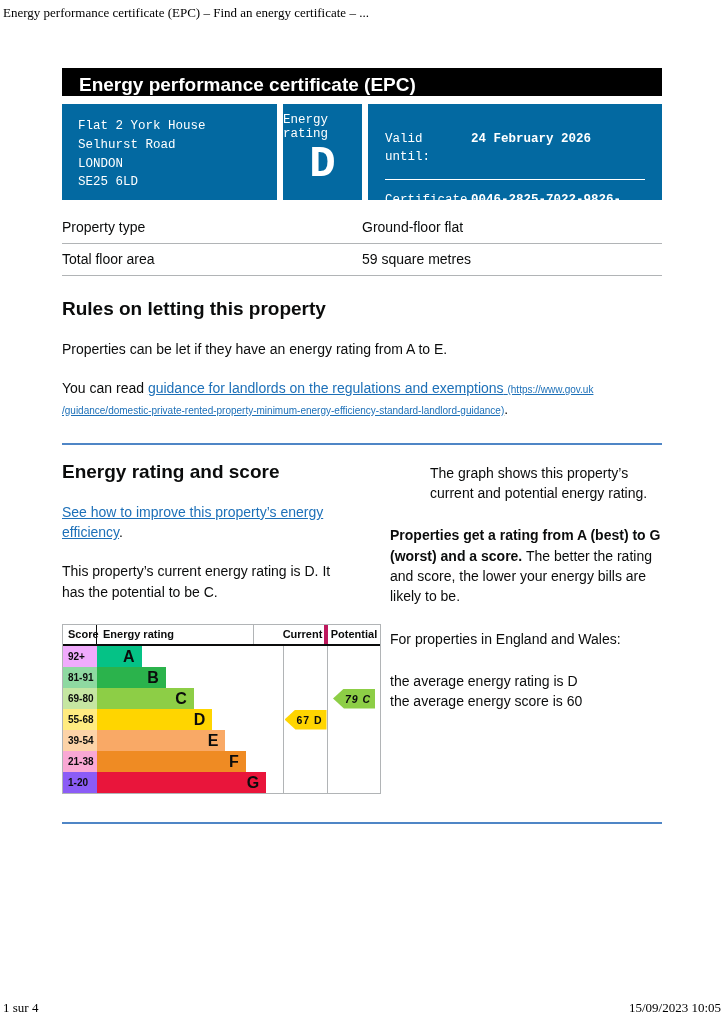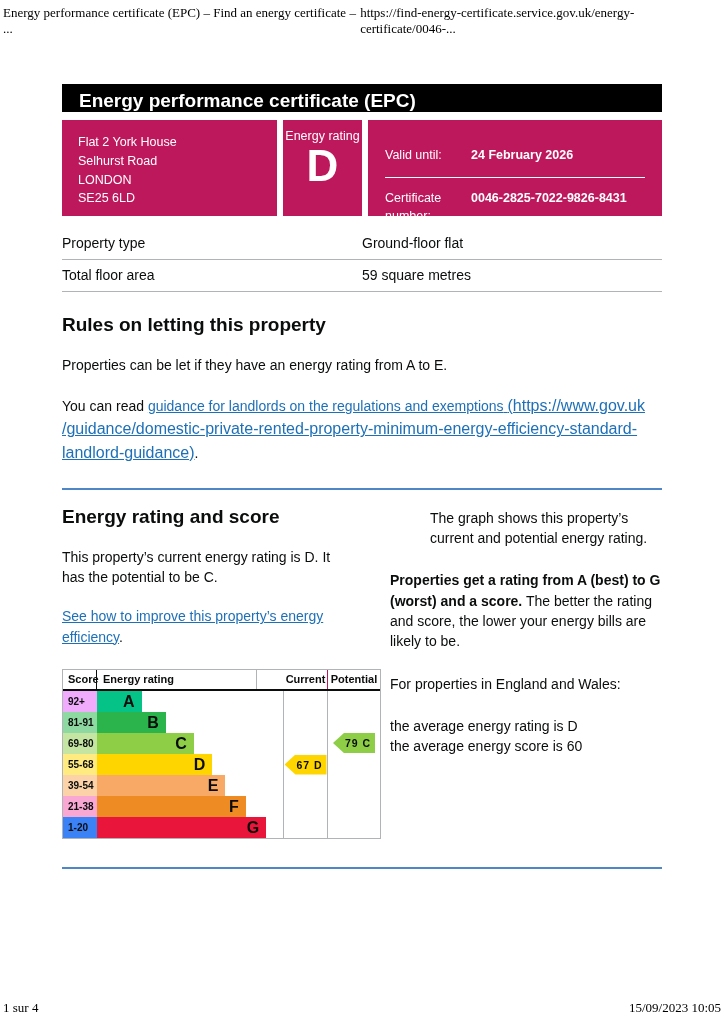--- a/index.html
+++ b/index.html
@@ -19,73 +19,72 @@
     font-family:"Liberation Serif",serif;font-size:13px;color:#000;
   }
   
   .content{width:600px;margin-left:62px;margin-top:47px;}
   .banner{
     background:#000;color:#fff;font-weight:bold;font-size:19px;
     height:28px;line-height:34px;padding-left:17px;box-sizing:border-box;
   }
   
   .panel{display:flex;gap:6px;margin-top:8px;height:96px;}
-  .panel-box{background:#be185d;color:#fff;box-sizing:border-box;}
+  .panel-box{background:#0369a1;color:#fff;box-sizing:border-box;font-family:Liberation Mono, monospace;}
   .address{width:215px;padding:13px 16px;font-size:12.5px;line-height:1.5;}
   .address span{display:block;}
   .rating{width:79px;display:flex;flex-direction:column;align-items:center;padding-top:9px;}
   .rating-label{font-size:12.5px;}
   .rating-value{font-size:44px;font-weight:bold;line-height:1.05;}
   .validity{flex:1;padding:26px 17px;font-size:12.5px;}
   .vrow{display:flex;}
   .vlabel{width:86px;flex:0 0 86px;line-height:1.45;}
   .vvalue{font-weight:bold;line-height:1.45;}
   .vline{border:none;border-top:1px solid #fff;margin:13px 0 11px 0;}
   
   .summary-table{margin-top:12px;font-size:14px;}
   .srow{display:flex;border-bottom:1px solid #b1b4b6;padding:7px 0 8px 0;}
   .slabel{width:50%;flex:0 0 50%;}
   
   h2{font-size:19px;font-weight:bold;margin:22px 0 0 0;}
   .para{font-size:14px;line-height:1.45;margin:19px 0 0 0;}
   a.link{color:#1d70b8;text-decoration:underline;cursor:pointer;}
-  .url-small{font-size:16px;}
+  .url-small{font-size:10px;}
   .divider{height:2px;background:#4f86c6;margin-top:24px;}
   .divider2{margin-top:28px;}
   
   .twocol{display:flex;margin-top:16px;}
   .col-left{width:285px;flex:0 0 285px;}
   .col-right{width:272px;margin-left:43px;}
   .col-left h2{margin:0 0 2px 0;}
   .col-right .para{margin:0 0 22px 0;}
   .col-right .para:first-child{margin-top:2px;margin-left:40px;}
   
   .epc-chart{margin-top:22px;width:319px;border:1px solid #b1b4b6;box-sizing:border-box;background:#fff;}
   .epc-header{display:flex;height:19px;line-height:19px;border-bottom:2px solid #0b0c0c;font-weight:bold;font-size:11px;}
   .h-score{width:34px;flex:0 0 34px;padding-left:5px;box-sizing:border-box;border-right:1px solid #0b0c0c;}
   .h-rating{flex:1;padding-left:6px;}
   .h-cur{width:43px;flex:0 0 43px;text-align:center;border-left:1px solid #b1b4b6;padding-left:27px;}
-  .h-pot{width:52px;flex:0 0 52px;text-align:center;border-left:1px solid #be185d;}
+  .h-pot{width:52px;flex:0 0 52px;text-align:center;border-left:4px solid #be185d;}
   .epc-row{display:flex;height:21px;}
   .epc-score{width:34px;flex:0 0 34px;font-size:10px;font-weight:bold;line-height:21px;padding-left:5px;box-sizing:border-box;}
   .epc-barcell{flex:1;border-right:1px solid #b1b4b6;}
   .epc-bar{height:100%;display:flex;align-items:center;justify-content:flex-end;
            padding-right:7px;box-sizing:border-box;font-weight:bold;font-size:16px;color:#0b0c0c;}
   .epc-cur{width:43px;flex:0 0 43px;border-right:1px solid #b1b4b6;display:flex;align-items:center;justify-content:center;}
-  .epc-pot{width:52px;flex:0 0 52px;display:flex;justify-content:center;}
+  .epc-pot{width:52px;flex:0 0 52px;display:flex;align-items:center;justify-content:center;font-style:italic;}
   .epc-arrow{height:20px;width:42px;clip-path:polygon(0 50%,26% 0,100% 0,100% 100%,26% 100%);
              display:flex;align-items:center;justify-content:center;padding-left:8px;box-sizing:border-box;
              font-weight:bold;font-size:10.5px;letter-spacing:1px;color:#0b0c0c;white-space:nowrap;}
 </style>
 </head>
 <body>
 
 <div class="print-header">
   <span>Energy performance certificate (EPC) – Find an energy certificate – ...</span>
-  <span>https://find-energy-certificate.service.gov.uk/energy-certificate/0046-...</span>
 </div>
 
 <div class="content">
 
   <div class="banner">
     <span>Energy performance certificate (EPC)</span>
   </div>
 
   <div class="panel">
     <div class="panel-box address">
@@ -126,24 +125,24 @@
   <p class="para">Properties can be let if they have an energy rating from A to E.</p>
   <p class="para">
     <span>You can read </span><a class="link"><span>guidance for landlords on the regulations and exemptions</span> <span class="url-small">(https://www.gov.uk</span><br><span class="url-small">/guidance/domestic-private-rented-property-minimum-energy-efficiency-standard-landlord-guidance)</span></a><span>.</span>
   </p>
 
   <div class="divider"></div>
 
   <div class="twocol">
     <div class="col-left">
       <h2>Energy rating and score</h2>
-      <p class="para">This property’s current energy rating is D. It has the potential to be C.</p>
       <p class="para">
         <a class="link"><span>See how to improve this property’s energy efficiency</span></a><span>.</span>
       </p>
+      <p class="para">This property’s current energy rating is D. It has the potential to be C.</p>
 
       <div class="epc-chart">
         <div class="epc-header">
           <div class="h-score">Score</div>
           <div class="h-rating">Energy rating</div>
           <div class="h-cur">Current</div>
           <div class="h-pot">Potential</div>
         </div>
         <div id="epc-rows">
             <div class="epc-row">
@@ -192,21 +191,21 @@
             </div>
             <div class="epc-row">
               <div class="epc-score" style="background: #f9a8d4;">21-38</div>
               <div class="epc-barcell">
                 <div class="epc-bar" style="width: 80%; background: rgb(239, 139, 35);">F</div>
               </div>
               <div class="epc-cur"></div>
               <div class="epc-pot"></div>
             </div>
             <div class="epc-row">
-              <div class="epc-score" style="background: #3b82f6;">1-20</div>
+              <div class="epc-score" style="background: #8b5cf6;">1-20</div>
               <div class="epc-barcell">
                 <div class="epc-bar" style="width: 91%; background: rgb(233, 21, 59);">G</div>
               </div>
               <div class="epc-cur"></div>
               <div class="epc-pot"></div>
             </div>
           </div>
       </div>
     </div>
 

